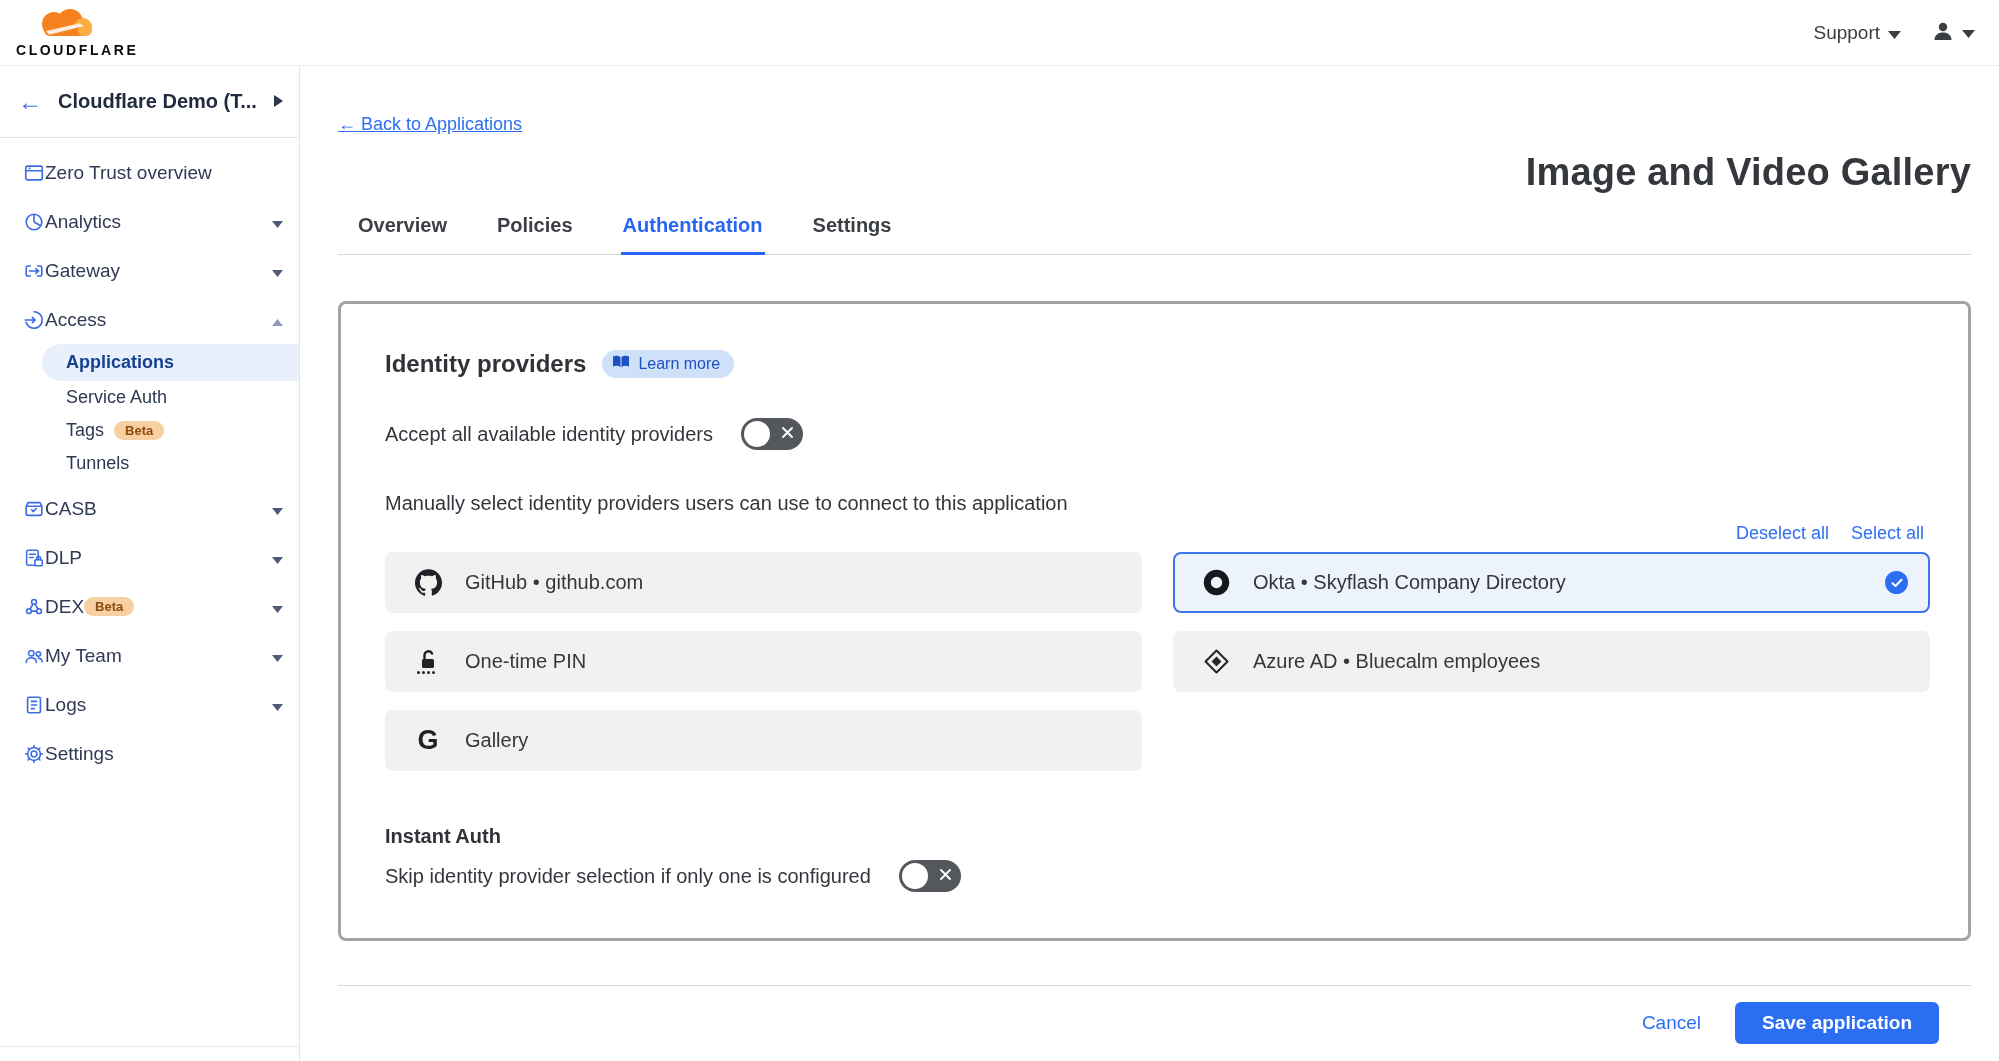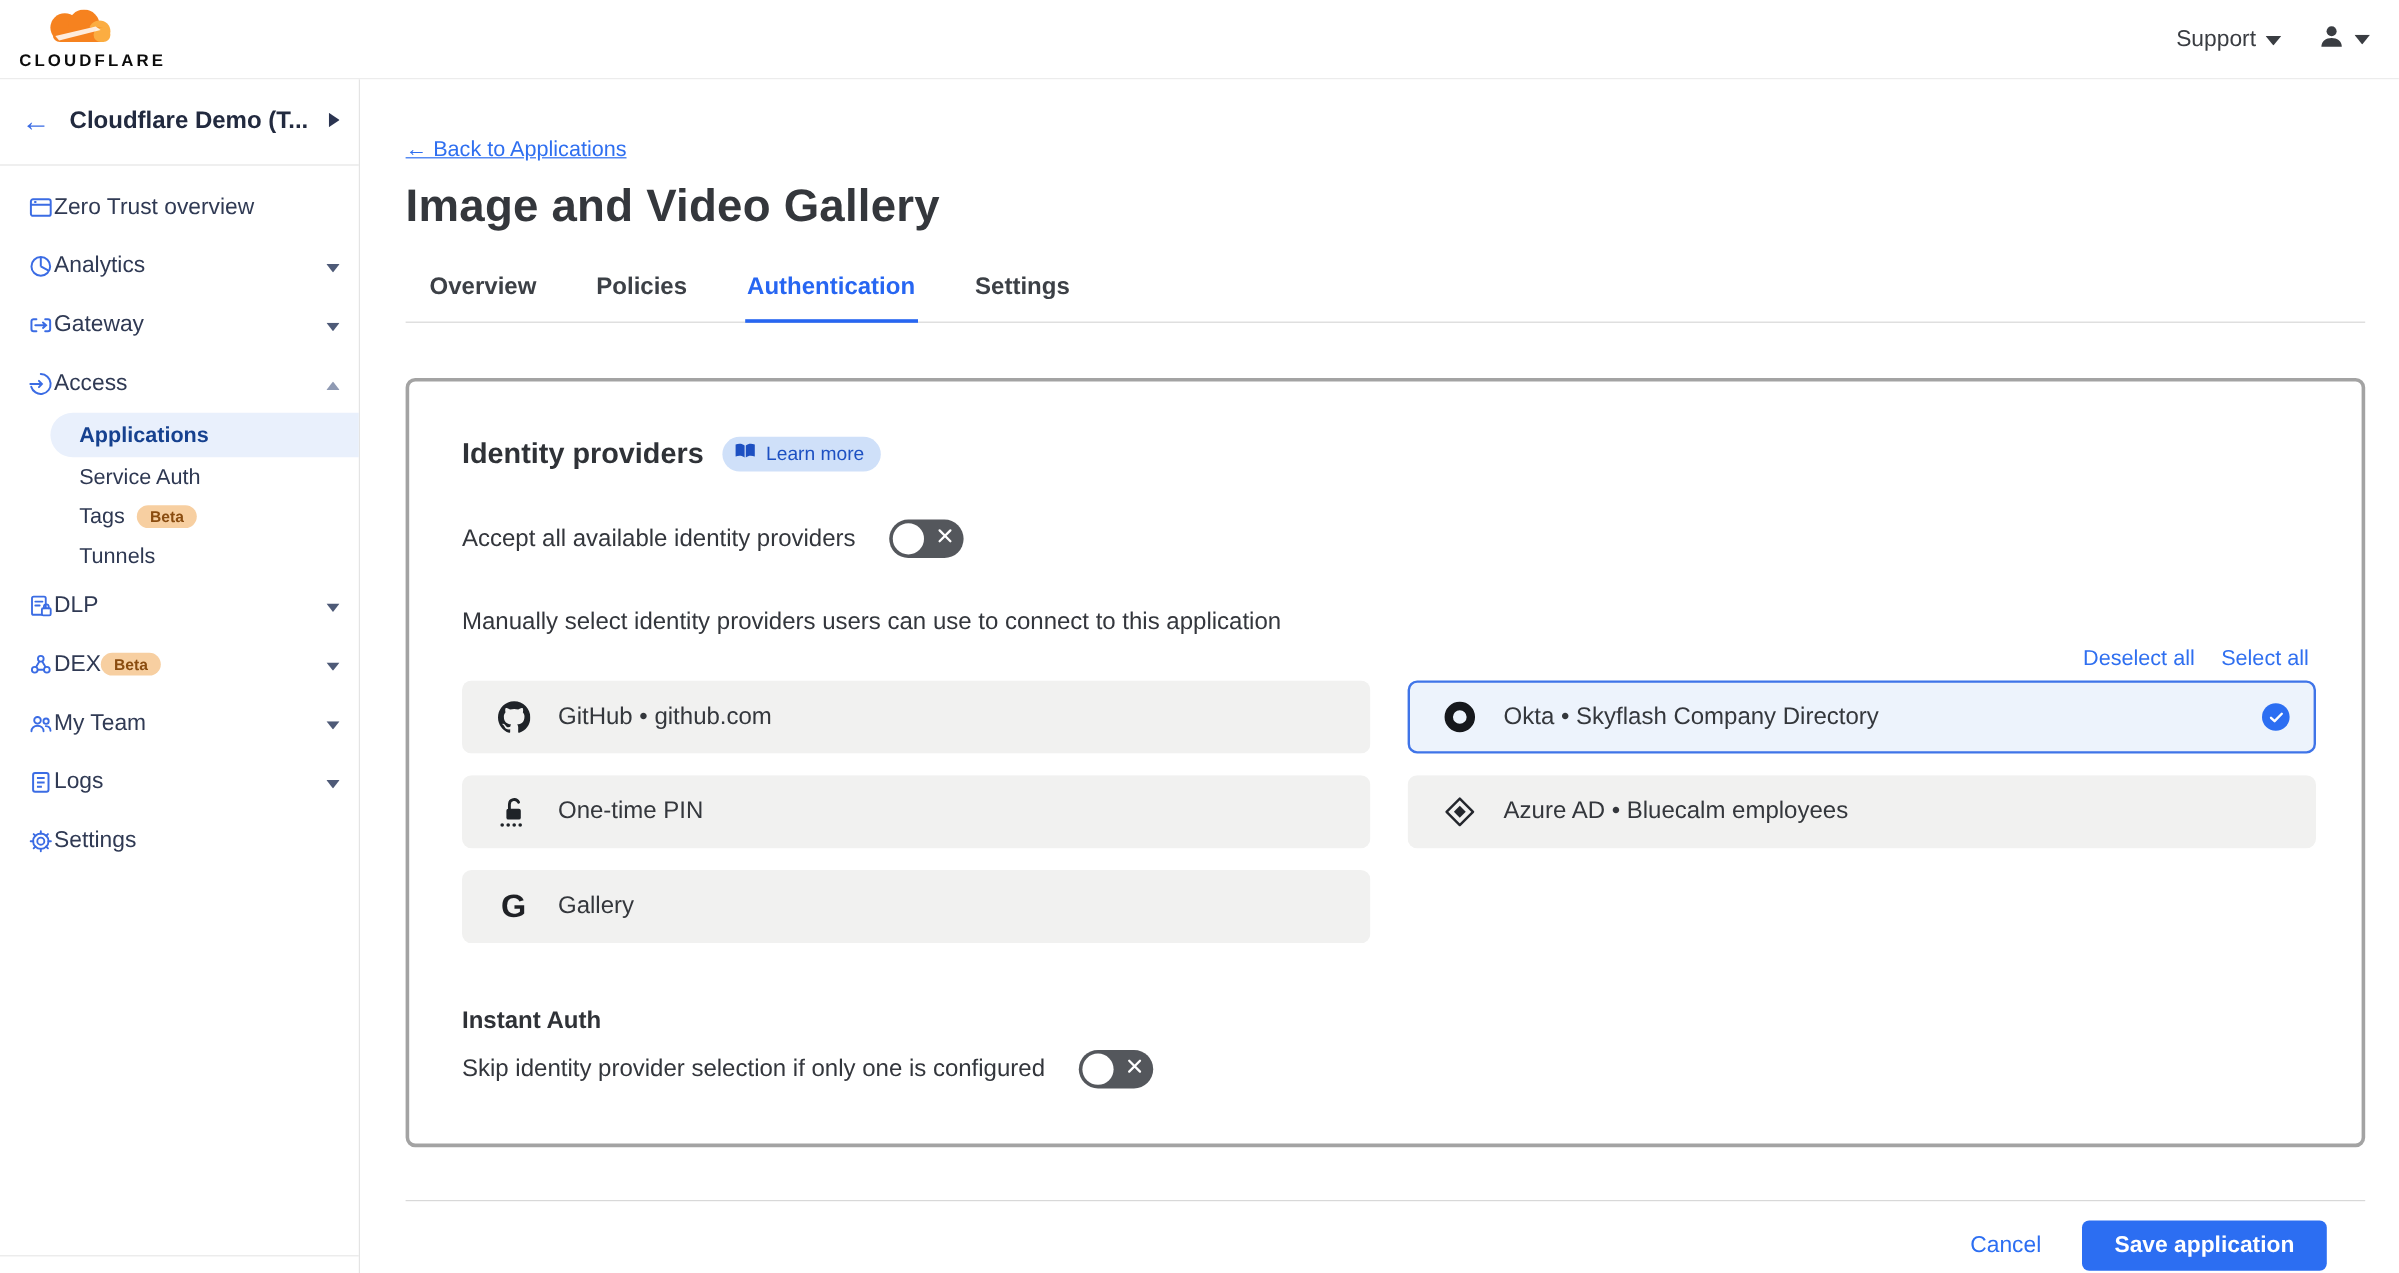--- a/index.html
+++ b/index.html
@@ -59,21 +59,21 @@
     padding:3px 11px; border-radius:999px; line-height:1;
   }
   
   .main {
     position:absolute; top:66px; left:300px; width:1699px; height:995px;
     padding:48px 28px 0 38px;
   }
   .back-link {
     color:#2f6ff0; font-size:18px; text-decoration:underline; cursor:pointer; display:inline-block;
   }
-  .page-title { font-size:38px; font-weight:bold; color:#34373c; margin:16px 0 34px 0; letter-spacing:.2px; }
+  .page-title { font-size:38px; font-weight:bold; color:#34373c; margin:16px 0 20px 0; letter-spacing:.2px;text-align:right; }
   .tabs { display:flex; gap:46px; border-bottom:1px solid #d8d8d8; padding-left:18px; }
   .tab { font-size:20px; color:#3c4046; padding:0 2px 15px 2px; cursor:pointer; font-weight:600; }
   .tab.active { color:#2766f2; border-bottom:3px solid #2766f2; margin-bottom:-1px; }
   
   .card {
     margin-top:46px; width:1633px; border:3px solid #a3a3a3; border-radius:8px;
     background:#fff; padding:46px 44px 46px 44px;
   }
   .card-head { display:flex; align-items:center; gap:16px; }
   .card-title { font-size:24px; font-weight:bold; color:#2f3237; }
@@ -243,20 +243,35 @@
       <span>Service Auth</span>
     </div>
     <div class="sub-item">
       <span>Tags</span>
       <span class="beta">Beta</span>
     </div>
     <div class="sub-item">
       <span>Tunnels</span>
     </div>
 
+    <div class="nav-item" style="margin-top:4px;">
+      <span class="icon">
+        <svg width="22" height="22" viewBox="0 0 24 24" fill="none" stroke="currentColor" stroke-width="1.8" stroke-linecap="round" stroke-linejoin="round">
+          <path d="M3.5 9v8a2 2 0 0 0 2 2h13a2 2 0 0 0 2-2V9M3.5 9l2-4h13l2 4M3.5 9h17"></path>
+            <path d="M9.5 13l1.8 1.8 3.2-3.3"></path>
+        </svg>
+      </span>
+      <span class="lbl">CASB</span>
+      <span class="spacer"></span>
+      <span class="nav-caret">
+        <svg width="11" height="7" viewBox="0 0 11 7">
+            <path d="M0 0h11L5.5 7z" fill="#4e5a77"></path>
+          </svg>
+      </span>
+    </div>
 
     <div class="nav-item">
       <span class="icon">
         <svg width="22" height="22" viewBox="0 0 24 24" fill="none" stroke="currentColor" stroke-width="1.7" stroke-linecap="round">
           <rect x="4" y="3.5" width="12.5" height="16.5" rx="1.5"></rect>
             <path d="M7 8h6.5M7 11.5h4"></path>
           <rect x="13" y="14" width="8" height="6.5" rx="1.2" fill="#fff"></rect>
           <path d="M14.8 14v-1.3a2.2 2.2 0 0 1 4.4 0V14"></path>
         </svg>
       </span>

